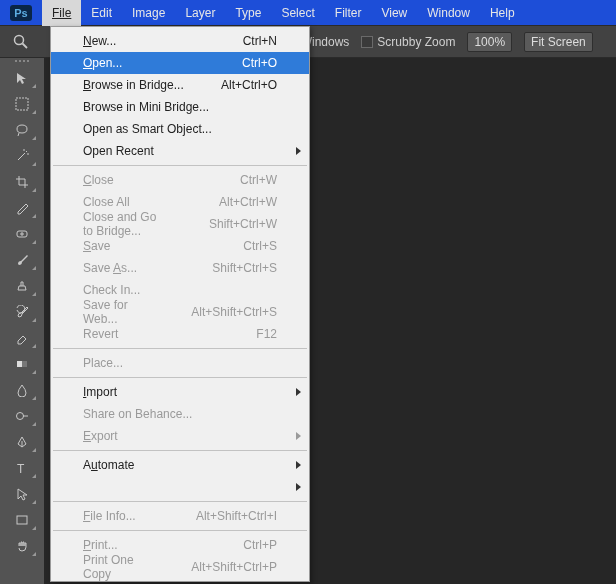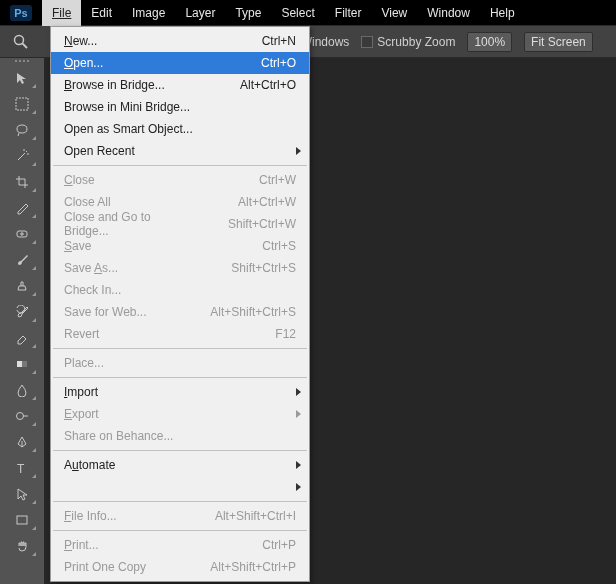--- a/index.html
+++ b/index.html
@@ -1,35 +1,35 @@
 <!DOCTYPE html>
 <html><head>
 <meta charset="utf-8">
 <style>
 * { margin:0; padding:0; box-sizing:border-box; font-family:"Segoe UI",Tahoma,sans-serif; font-size:12px; }
 body { width:616px; height:584px; background:#535353; overflow:hidden; position:relative; }
-.topbar { height:26px; background:#000000; display:flex; align-items:center; border-bottom:1px solid #2a2a2a; }
+.topbar { height:26px; background:#1d4ed8; display:flex; align-items:center; border-bottom:1px solid #2a2a2a; }
 .logo { width:42px; height:26px; display:flex; align-items:center; justify-content:center; }
 .logo span { background:#0a2647; color:#5dade2; font-weight:bold; font-size:11px; padding:2px 4px; border-radius:3px; }
 .menubar { display:flex; height:26px; }
 .menuitem { padding:0 10px; color:#e6e6e6; display:flex; align-items:center; cursor:default; position:relative; }
 .menuitem.open { background:#d8d8d8; color:#222; }
 .optbar { height:32px; background:#424242; border-bottom:1px solid #2a2a2a; display:flex; align-items:center; padding-left:10px; gap:12px; color:#cfcfcf; }
 .optbar .toolicon { width:22px; height:22px; display:flex; align-items:center; justify-content:center; }
 .optbar .chk { display:flex; align-items:center; gap:4px; }
 .optbar .chk .box { width:12px; height:12px; border:1px solid #6a6a6a; background:#3a3a3a; }
 .optbar .btn { background:#5a5a5a; border:1px solid #2e2e2e; color:#ddd; padding:2px 6px; border-radius:2px; }
 .toolstrip { position:absolute; left:2px; top:58px; width:40px; background:#535353; display:flex; flex-direction:column; align-items:center; padding-top:2px; }
 .toolstrip .handle { display:flex; gap:2px; margin-bottom:4px; }
 .toolstrip .handle span { width:2px; height:2px; background:#888; }
 .toolstrip .tool { width:32px; height:24px; display:flex; align-items:center; justify-content:center; color:#c8c8c8; position:relative; margin-bottom:2px; }
 .toolstrip .tool .tri { position:absolute; right:2px; bottom:2px; width:0; height:0; border-left:4px solid transparent; border-bottom:4px solid #999; }
 .canvas { position:absolute; left:44px; top:58px; right:0; bottom:0; background:#262626; }
 .dropdown { position:absolute; left:50px; top:26px; width:260px; background:#f0f0f0; border:1px solid #9a9a9a; box-shadow:2px 2px 5px rgba(0,0,0,0.35); padding:3px 0; color:#222; }
-.dropdown .row { height:22px; display:flex; align-items:center; padding:0 13px; position:relative; }
+.dropdown .row { height:22px; display:flex; align-items:center; padding:0 32px; position:relative; }
 .dropdown .row.hi { background:#2f7bd9; color:#fff; }
 .dropdown .row.disabled { color:#9a9a9a;gap:32px; }
 .dropdown .row .lbl { flex:1; }
 .dropdown .row .sc { margin-left:10px; }
 .dropdown .row .arrow { position:absolute; right:8px; top:50%; transform:translateY(-50%); width:0; height:0; border-top:4px solid transparent; border-bottom:4px solid transparent; border-left:5px solid #333; }
 .dropdown .row.disabled .arrow { border-left-color:#9a9a9a; }
 .dropdown .sep { height:1px; background:#c2c2c2; margin:3px 2px; }
 u { text-decoration:underline; }
 svg { display:block; }
 </style>
@@ -264,25 +264,25 @@
   <div class="sep"></div>
   <div class="row disabled">
       <span class="lbl">Place...</span>
     </div>
   <div class="sep"></div>
   <div class="row">
       <span class="lbl"><u>I</u>mport</span>
       <span class="arrow"></span>
     </div>
   <div class="row disabled">
+      <span class="lbl">Share on Behance...</span>
+    </div>
+  <div class="row disabled">
       <span class="lbl"><u>E</u>xport</span>
       <span class="arrow"></span>
-    </div>
-  <div class="row disabled">
-      <span class="lbl">Share on Behance...</span>
     </div>
   <div class="sep"></div>
   <div class="row">
       <span class="lbl">A<u>u</u>tomate</span>
       <span class="arrow"></span>
     </div>
   <div class="row">
       <span class="arrow"></span>
     </div>
   <div class="sep"></div>

